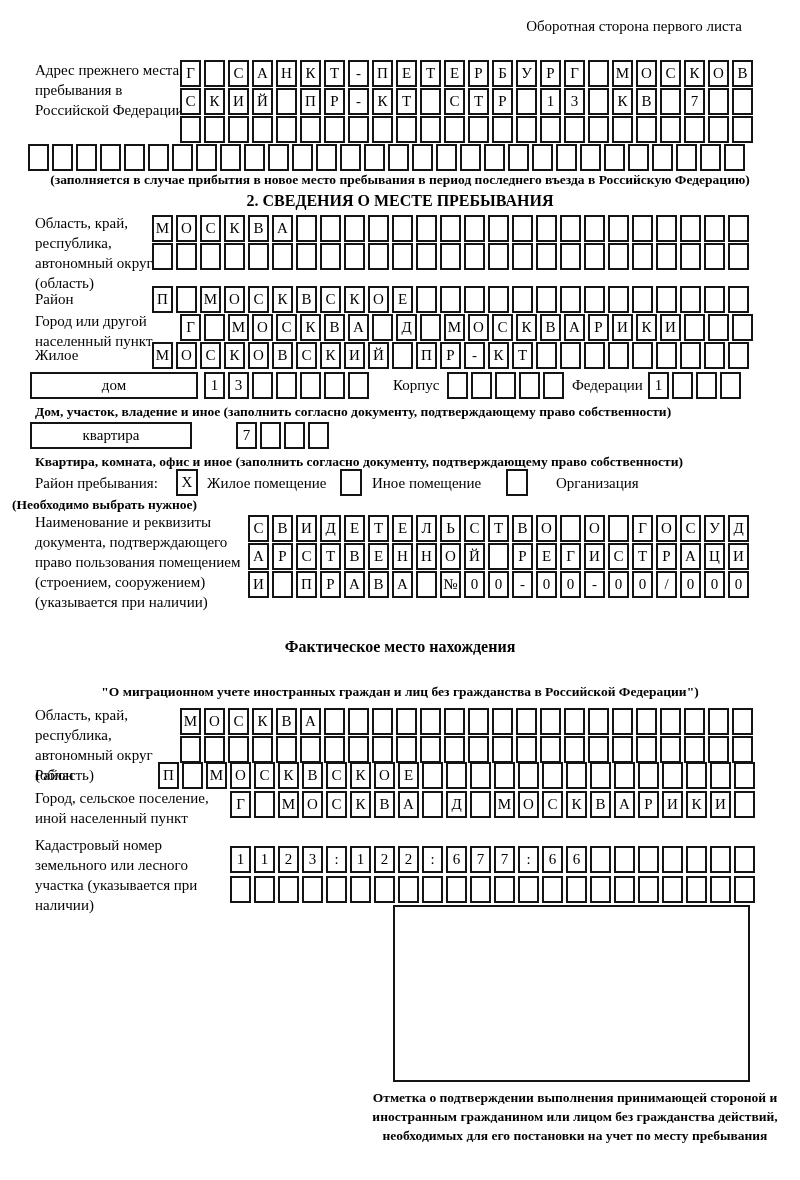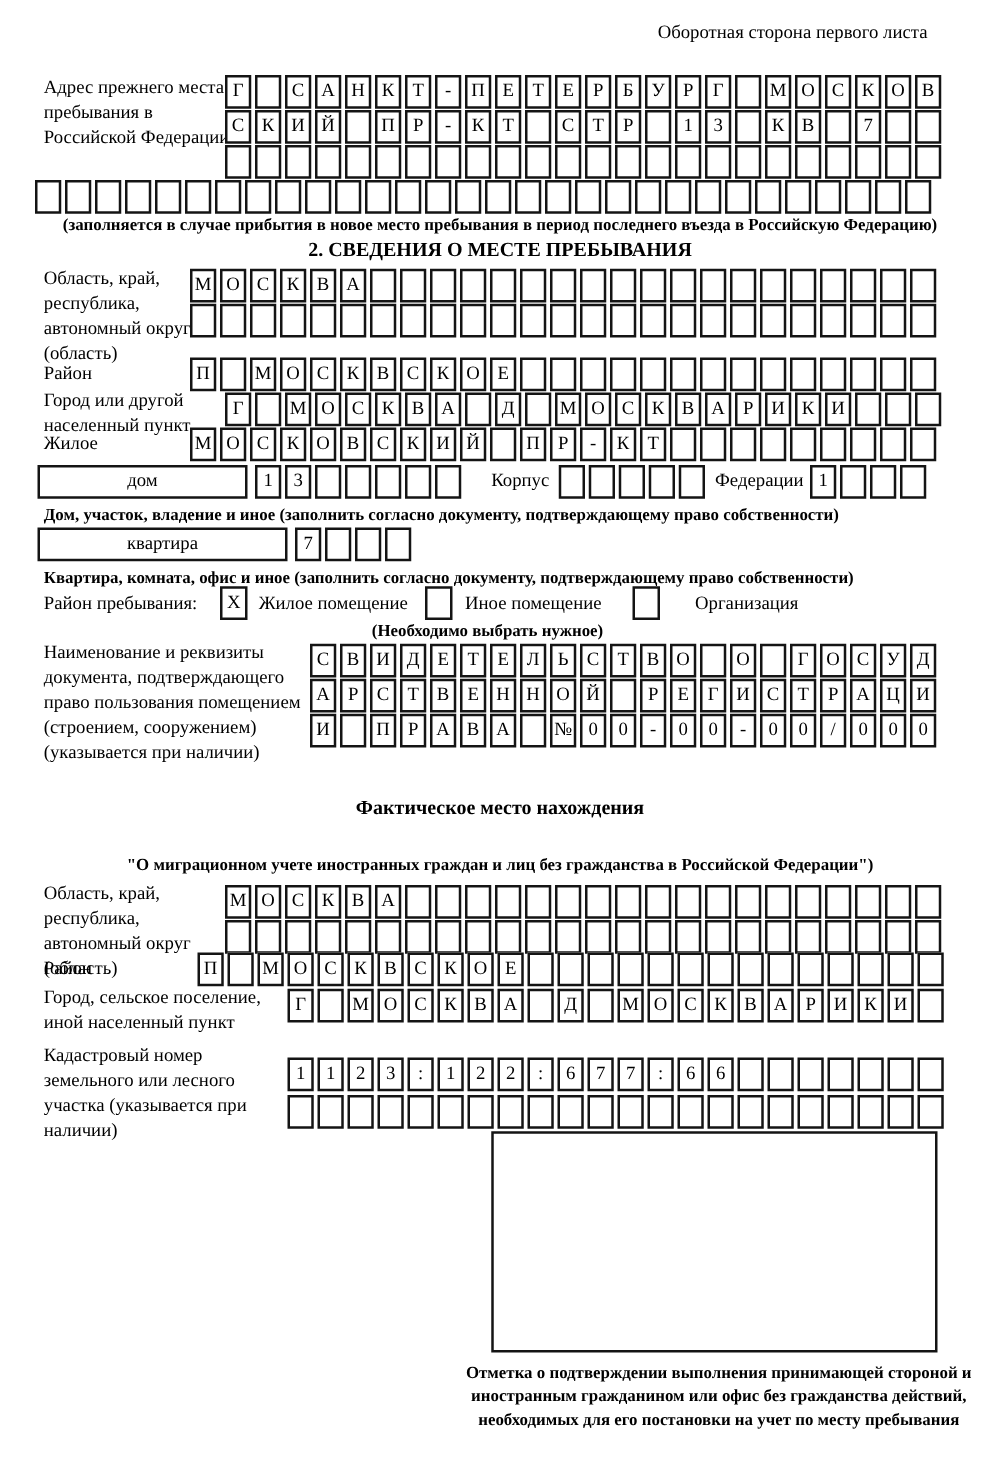--- a/index.html
+++ b/index.html
@@ -302,37 +302,37 @@
     </div>
   <div class="lbl" style="left:572px;top:375px">Федерации</div>
   <div class="boxrow" style="left:648px;top:372px">
       <span class="cell">1</span>
       <span class="cell"></span>
       <span class="cell"></span>
       <span class="cell"></span>
     </div>
   <div class="cap" style="left:35px;top:403px">Дом, участок, владение и иное (заполнить согласно документу, подтверждающему право собственности)</div>
 
-  <div class="widebox" style="left:30px;top:422px;width:200px">квартира</div>
+  <div class="widebox" style="left:30px;top:422px;width:162px">квартира</div>
   <div class="boxrow" style="left:236px;top:422px">
       <span class="cell">7</span>
       <span class="cell"></span>
       <span class="cell"></span>
       <span class="cell"></span>
     </div>
   <div class="cap" style="left:35px;top:453px">Квартира, комната, офис и иное (заполнить согласно документу, подтверждающему право собственности)</div>
 
   <div class="lbl" style="left:35px;top:473px">Район пребывания:</div>
   <div class="checkbox" style="left:176px;top:469px">X</div>
   <div class="lbl" style="left:207px;top:473px">Жилое помещение</div>
   <div class="checkbox" style="left:340px;top:469px"></div>
   <div class="lbl" style="left:372px;top:473px">Иное помещение</div>
   <div class="checkbox" style="left:506px;top:469px"></div>
   <div class="lbl" style="left:556px;top:473px">Организация</div>
-  <div class="cap" style="left:0;width:780px;text-align:center;top:496px">(Необходимо выбрать нужное)</div>
+  <div class="cap" style="left:12px;width:780px;text-align:left;top:496px">(Необходимо выбрать нужное)</div>
 
   <div class="lbl" style="left:35px;top:512px;width:212px">Наименование и реквизиты документа, подтверждающего право пользования помещением (строением, сооружением) (указывается при наличии)</div>
   <div class="boxrow" style="left:248px;top:515px">
       <span class="cell">С</span>
       <span class="cell">В</span>
       <span class="cell">И</span>
       <span class="cell">Д</span>
       <span class="cell">Е</span>
       <span class="cell">Т</span>
       <span class="cell">Е</span>
@@ -554,15 +554,15 @@
       <span class="cell"></span>
       <span class="cell"></span>
       <span class="cell"></span>
       <span class="cell"></span>
       <span class="cell"></span>
       <span class="cell"></span>
       <span class="cell"></span>
     </div>
 
   <div class="stampbox" style="left:393px;top:905px;width:357px;height:177px"></div>
-  <div class="cap" style="left:360px;top:1088px;width:430px;text-align:center;line-height:19px">Отметка о подтверждении выполнения принимающей стороной и иностранным гражданином или офис без гражданства действий, необходимых для его постановки на учет по месту пребывания</div>
+  <div class="cap" style="left:360px;top:1088px;width:430px;text-align:center;line-height:19px">Отметка о подтверждении выполнения принимающей стороной и иностранным гражданином или лицом без гражданства действий, необходимых для его постановки на учет по месту пребывания</div>
 
 </div>
 
 </body></html>

